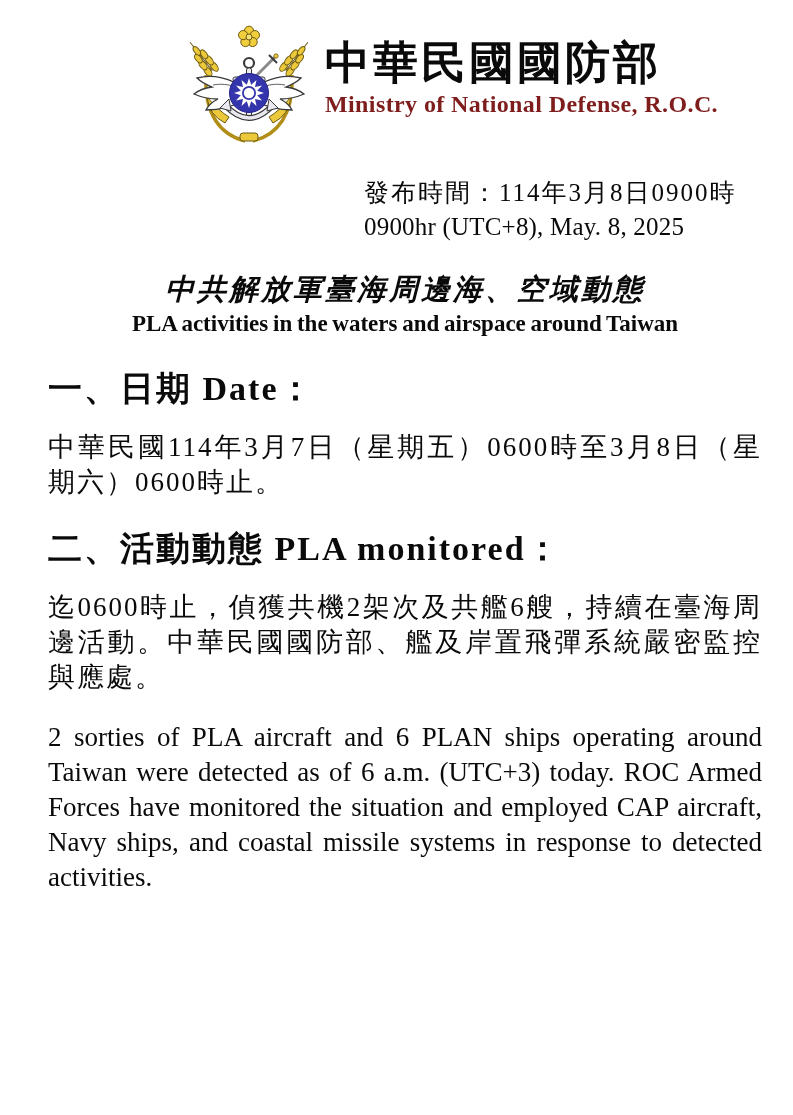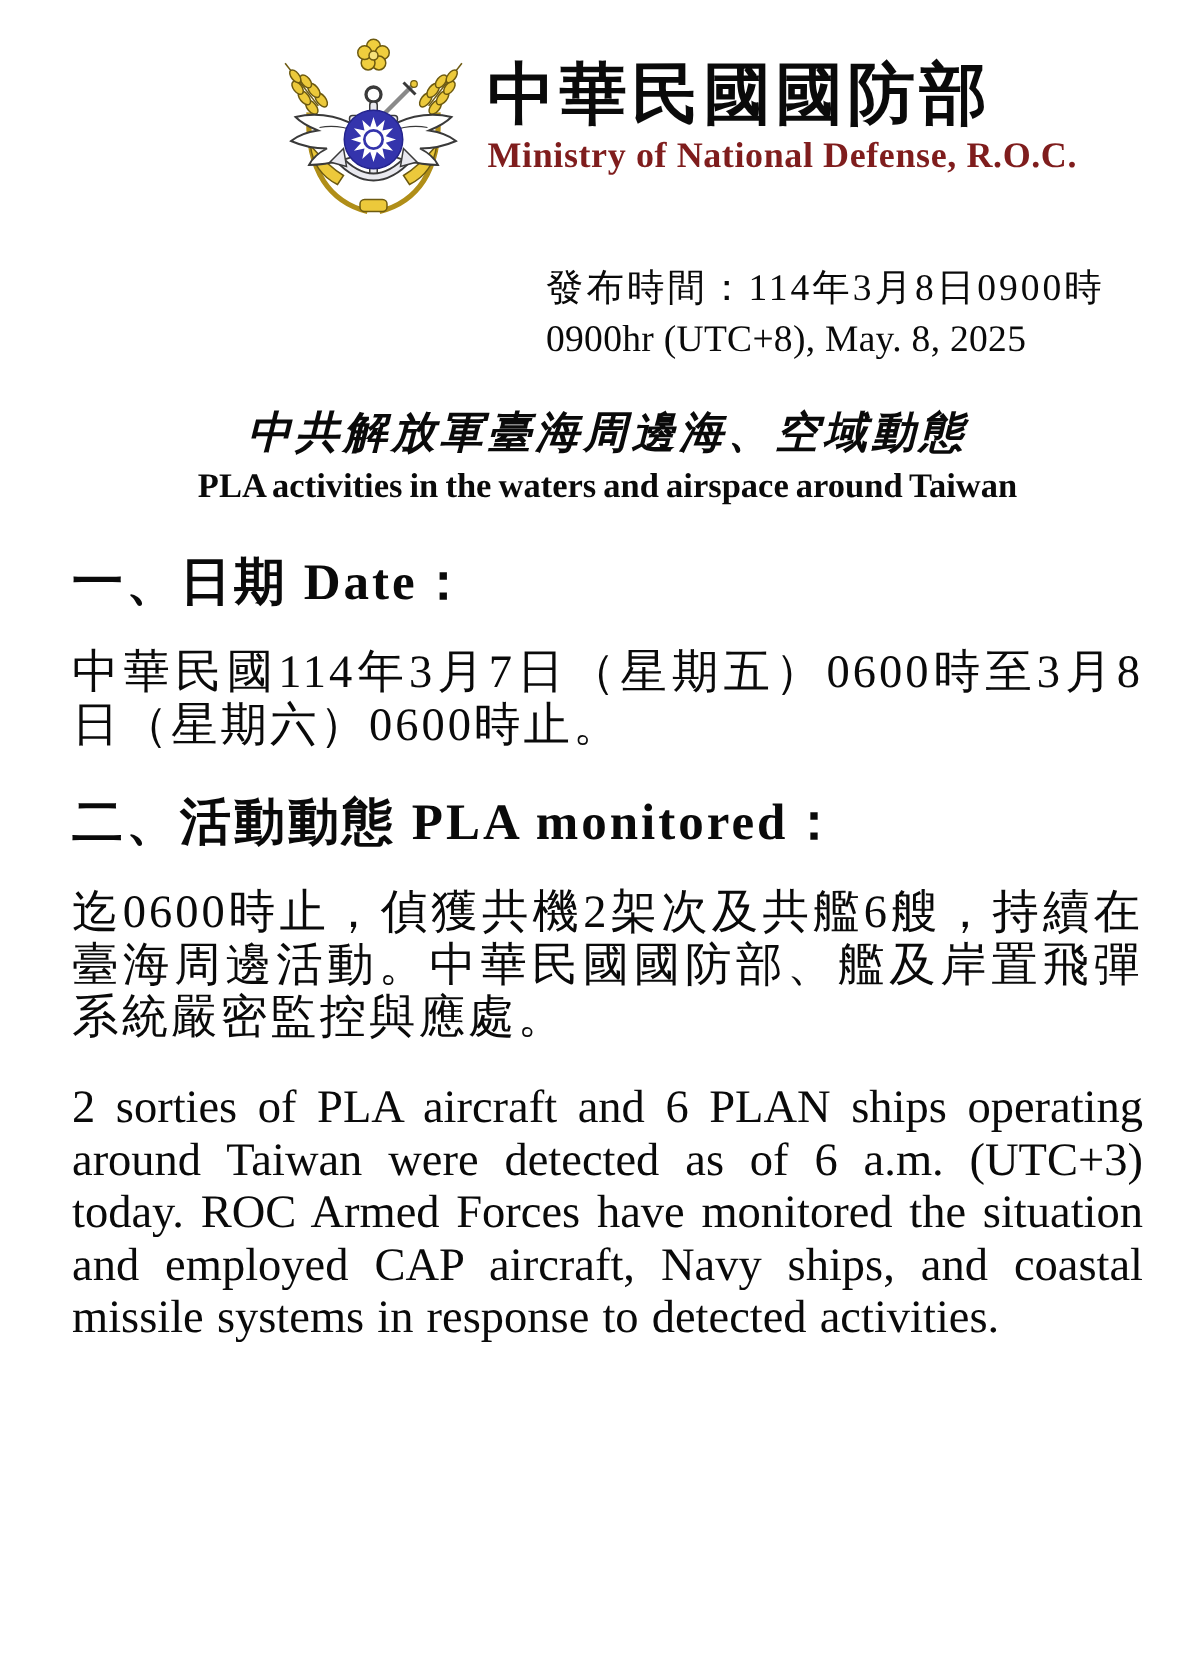--- a/index.html
+++ b/index.html
@@ -34,21 +34,21 @@
 
   .title { text-align: center; font-weight: bold; margin-top: 28px; }
   .title-zh { font-size: 29px; letter-spacing: 3px; line-height: 34px; font-style: italic; }
   .title-en { font-size: 23px; line-height: 33px; word-spacing: -1px; margin-top: 1px; }
 
   .section-heading {
     font-size: 34px; font-weight: bold; letter-spacing: 2px;
     margin: 32px 0 0 0; line-height: 33px;
   }
   .para {
-    font-size: 31px; line-height: 35px; margin: 25px 0 0 0;
+    font-size: 27px; line-height: 35px; margin: 25px 0 0 0;
     text-align: justify;
   }
   .para.zh { letter-spacing: 2px; }
   .para.en { letter-spacing: 0; word-spacing: 1px; }
 </style>
 </head>
 <body>
 
 <div class="page">
 

